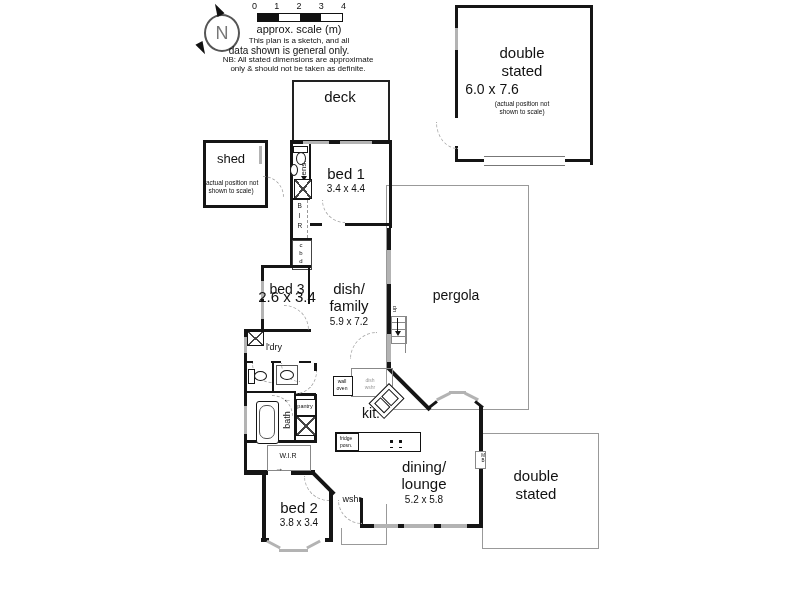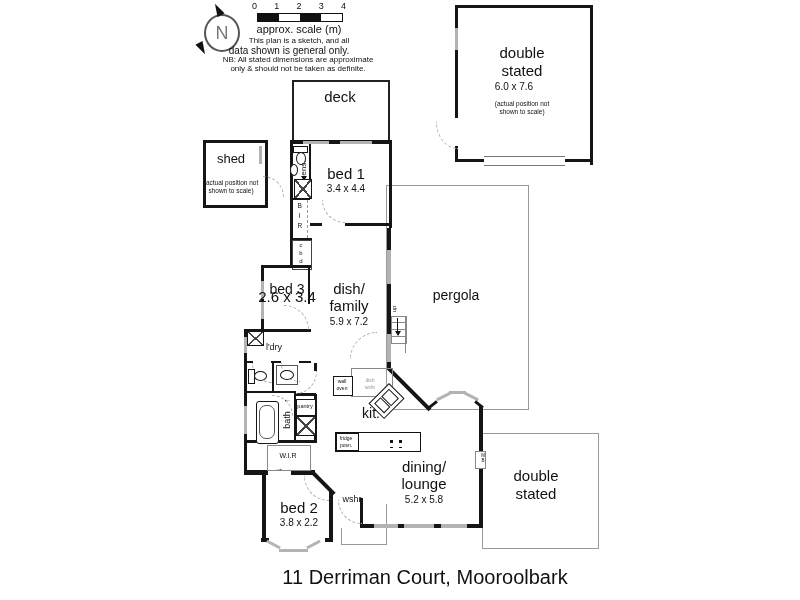--- a/index.html
+++ b/index.html
@@ -54,21 +54,21 @@
   <div style="position:absolute;left:455px;top:5px;width:135px;height:157px;border-top:3px solid #151515;border-right:3px solid #151515;"></div>
   <div class="wall" style="left:455px;top:5px;width:3px;height:113px;"></div>
   <div class="wall" style="left:455px;top:146px;width:3px;height:16px;"></div>
   <div class="win" style="left:455px;top:28px;width:3px;height:22px;"></div>
   <div class="wall" style="left:455px;top:159px;width:30px;height:3px;"></div>
   <div class="wall" style="left:564px;top:159px;width:26px;height:3px;"></div>
   <div style="position:absolute;left:484px;top:156px;width:81px;height:8px;background:#fff;border-top:1px solid #777;border-bottom:1px solid #777;"></div>
   <div class="arc" style="left:436px;top:122px;width:21px;height:26px;border-left-width:1px;border-bottom-width:1px;border-bottom-left-radius:100%;"></div>
   <div class="label" style="left:522px;top:44px;font-size:15px;">double</div>
   <div class="label" style="left:522px;top:62px;font-size:15px;">stated</div>
-  <div class="label" style="left:514px;top:81px;font-size:10px;">6.0 x 7.6</div>
+  <div class="label" style="left:492px;top:81px;font-size:14px;">6.0 x 7.6</div>
   <div class="label" style="left:522px;top:100px;font-size:6.5px;">(actual position not</div>
   <div class="label" style="left:522px;top:108px;font-size:6.5px;">shown to scale)</div>
 
   <div style="position:absolute;left:203px;top:140px;width:59px;height:62px;border:3px solid #151515;"></div>
   <div class="win" style="left:259px;top:146px;width:3px;height:18px;"></div>
   <div style="position:absolute;left:259px;top:175px;width:3px;height:22px;background:#fff;"></div>
   <div class="arc" style="left:263px;top:176px;width:20px;height:20px;border-top-width:1px;border-right-width:1px;border-top-right-radius:100%;"></div>
   <div class="label" style="left:231px;top:151px;font-size:13px;">shed</div>
   <div class="label" style="left:231px;top:179px;font-size:6.5px;">(actual position not</div>
   <div class="label" style="left:231px;top:187px;font-size:6.5px;">shown to scale)</div>
@@ -232,17 +232,16 @@
     <div>posn.</div>
   </div>
 
   <div class="label" style="left:424px;top:458px;font-size:15px;">dining/</div>
   <div class="label" style="left:424px;top:475px;font-size:15px;">lounge</div>
   <div class="label" style="left:424px;top:494px;font-size:10px;">5.2 x 5.8</div>
 
   <div class="label" style="left:352px;top:494px;font-size:9px;">wshr</div>
 
   <div class="label" style="left:299px;top:499px;font-size:15px;">bed 2</div>
-  <div class="label" style="left:299px;top:517px;font-size:10px;">3.8 x 2.2</div>
-
-  <div class="label" style="left:425px;top:566px;font-size:20px;">11 Derriman Court, Mooroolbark</div>
+  <div class="label" style="left:299px;top:517px;font-size:10px;">3.8 x 3.4</div>
+
 
 </div>
 
 </body></html>

